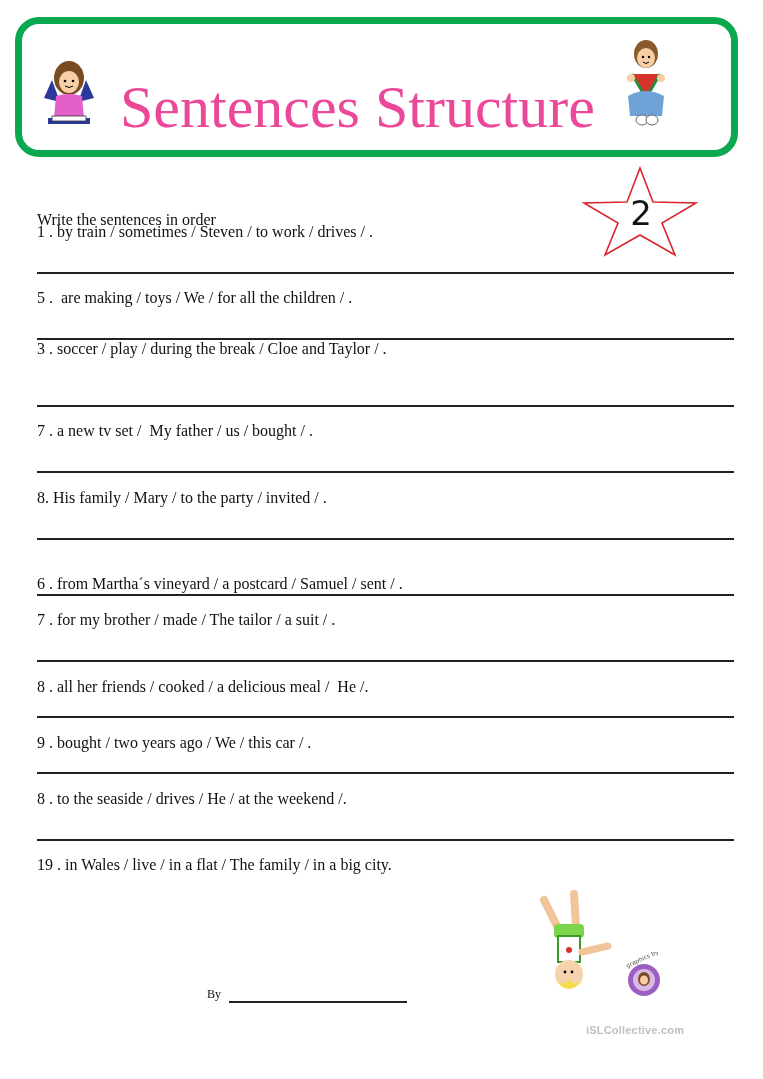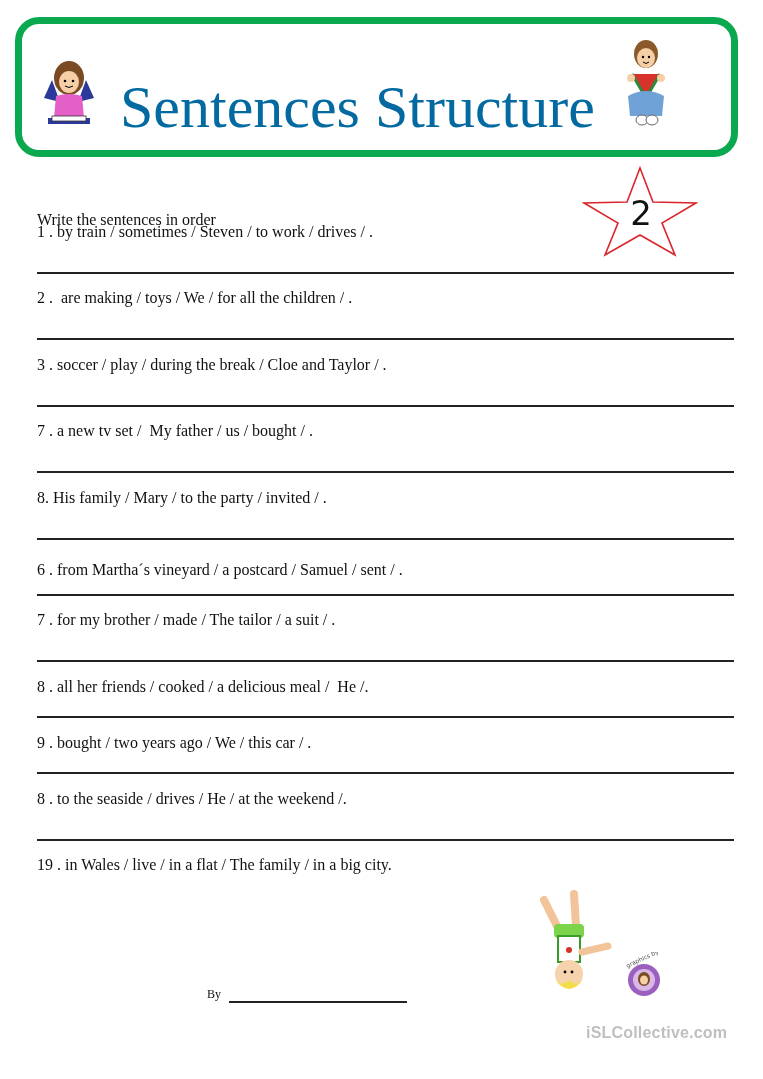--- a/index.html
+++ b/index.html
@@ -1,30 +1,30 @@
 <!DOCTYPE html>
 <html><head>
 <meta charset="utf-8">
 <style>
   html,body{margin:0;padding:0;background:#fff;}
   body{width:763px;height:1079px;position:relative;overflow:hidden;font-family:"Liberation Serif","DejaVu Serif",serif;color:#111;}
   .title-box{position:absolute;left:15px;top:17px;width:723px;height:140px;border:7px solid #0aa84f;border-radius:24px;box-sizing:border-box;}
-  .title{position:absolute;left:120px;top:72px;font-size:60px;line-height:70px;color:#0369a1;white-space:nowrap;}
+  .title{position:absolute;left:120px;top:72px;font-size:60px;line-height:70px;color:#ec4899;white-space:nowrap;}
   .girl{position:absolute;left:38px;top:58px;width:62px;height:70px;}
   .boy{position:absolute;left:622px;top:36px;width:48px;height:94px;}
   .star{position:absolute;left:582px;top:165px;width:116px;height:92px;}
   .star-num{position:absolute;left:624px;top:193px;width:34px;text-align:center;font-family:"DejaVu Sans",sans-serif;font-size:34px;line-height:40px;color:#111;}
   .instr{position:absolute;left:37px;top:190px;font-size:16px;line-height:20px;margin-top:20px;}
   .item{position:absolute;left:37px;font-size:16px;line-height:20px;white-space:pre;}
   .line{position:absolute;left:37px;width:697px;height:0;border-top:2px solid #222;}
   .by{position:absolute;left:207px;top:984px;font-size:12px;line-height:20px;}
   .by-line{position:absolute;left:229px;top:1001px;width:178px;border-top:2px solid #222;}
   .flip{position:absolute;left:532px;top:888px;width:90px;height:112px;}
   .badge{position:absolute;left:620px;top:952px;width:48px;height:48px;}
-  .wm{position:absolute;left:586px;top:1024px;font-family:"Liberation Sans",sans-serif;font-weight:bold;font-size:16px;color:#bfbfbf;letter-spacing:0.2px;}
+  .wm{position:absolute;left:586px;top:1024px;font-family:"Liberation Sans",sans-serif;font-weight:bold;font-size:11px;color:#bfbfbf;letter-spacing:0.2px;}
 </style>
 </head>
 <body>
 
 <div class="title-box"></div>
 
 <svg class="girl" viewBox="0 0 62 70">
   <path d="M6 40 L14 22 L22 44 Z" fill="#2b3a9a"></path>
   <path d="M56 40 L48 22 L40 44 Z" fill="#2b3a9a"></path>
   <ellipse cx="31" cy="20" rx="15" ry="17" fill="#7a4a22"></ellipse>
@@ -57,33 +57,33 @@
 <svg class="star" viewBox="0 0 116 92">
   <polygon points="58,3 71,37 114,38 80,58 93,90 58,70 23,90 36,58 2,38 45,37" fill="#fff" stroke="#d9252b" stroke-width="1.6"></polygon>
 </svg>
 <div class="star-num">2</div>
 
 <div class="instr">Write the sentences in order</div>
 
 <div class="item" style="top:222px">1 . by train / sometimes / Steven / to work / drives / .</div>
 <div class="line" style="top:272px"></div>
 
-<div class="item" style="top:288px">2 .  are making / toys / We / for all the children / .</div>
+<div class="item" style="top:288px">5 .  are making / toys / We / for all the children / .</div>
 <div class="line" style="top:338px"></div>
 
-<div class="item" style="top:355px">3 . soccer / play / during the break / Cloe and Taylor / .</div>
+<div class="item" style="top:339px">3 . soccer / play / during the break / Cloe and Taylor / .</div>
 <div class="line" style="top:405px"></div>
 
 <div class="item" style="top:421px">7 . a new tv set /  My father / us / bought / .</div>
 <div class="line" style="top:471px"></div>
 
 <div class="item" style="top:488px">8. His family / Mary / to the party / invited / .</div>
 <div class="line" style="top:538px"></div>
 
-<div class="item" style="top:560px">6 . from Martha´s vineyard / a postcard / Samuel / sent / .</div>
+<div class="item" style="top:574px">6 . from Martha´s vineyard / a postcard / Samuel / sent / .</div>
 <div class="line" style="top:594px"></div>
 
 <div class="item" style="top:610px">7 . for my brother / made / The tailor / a suit / .</div>
 <div class="line" style="top:660px"></div>
 
 <div class="item" style="top:677px">8 . all her friends / cooked / a delicious meal /  He /.</div>
 <div class="line" style="top:716px"></div>
 
 <div class="item" style="top:733px">9 . bought / two years ago / We / this car / .</div>
 <div class="line" style="top:772px"></div>

